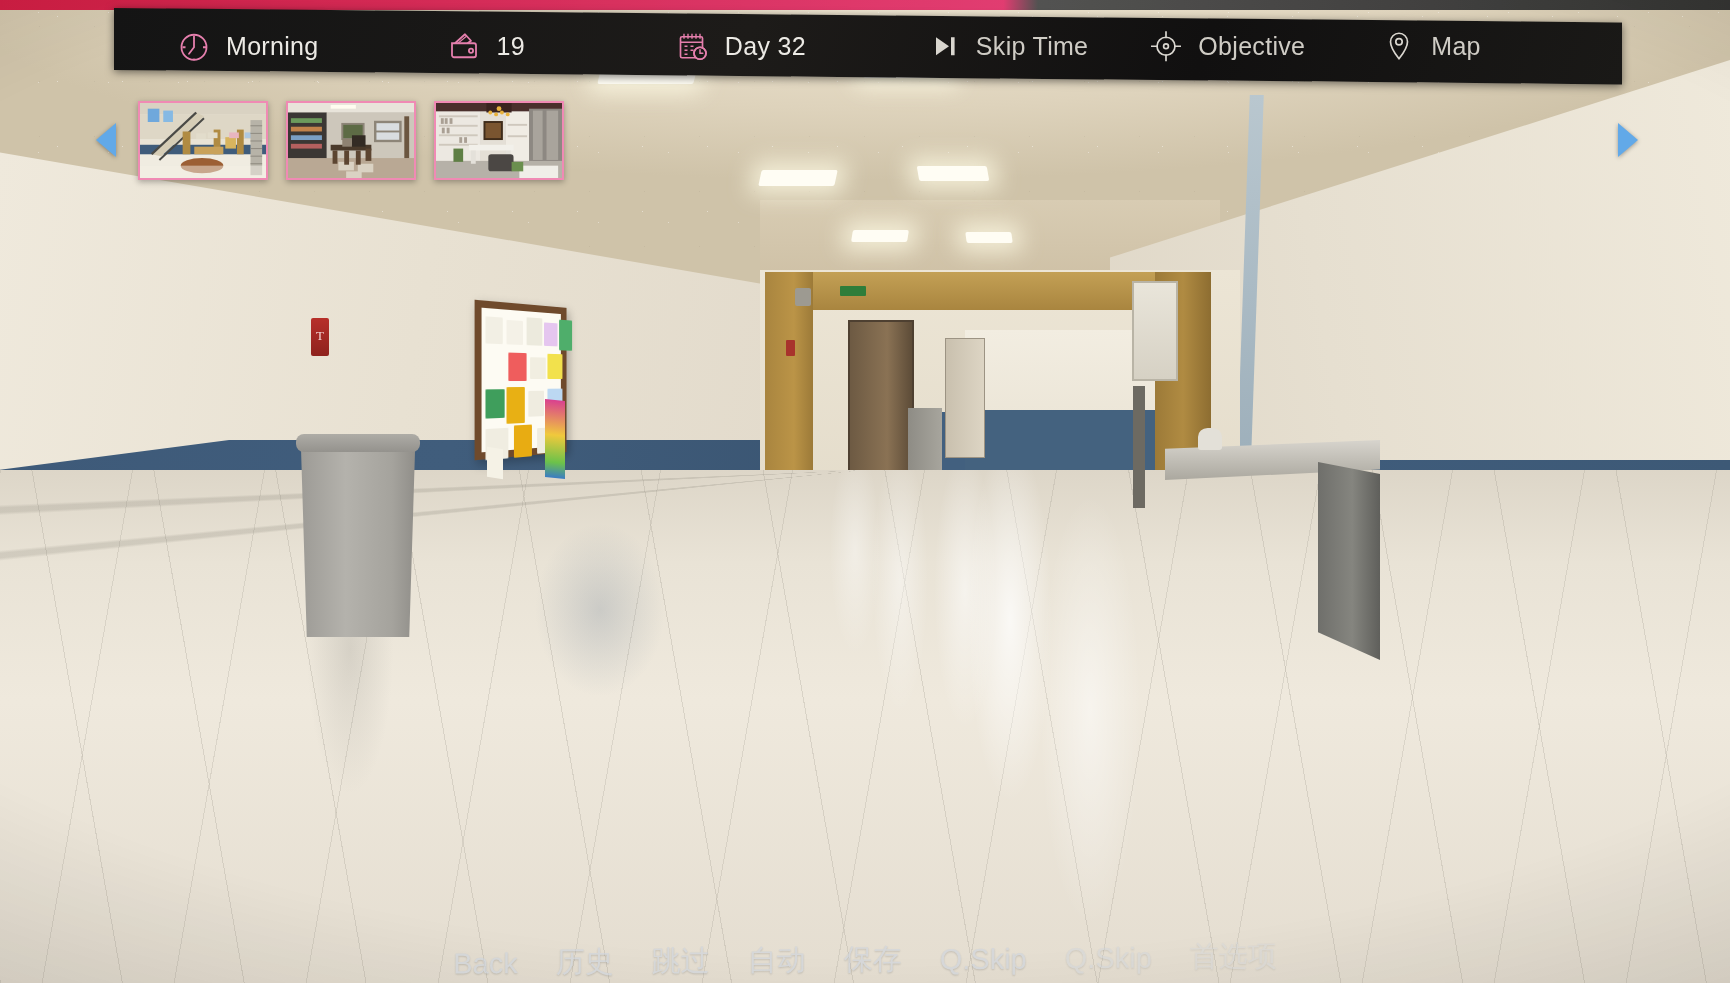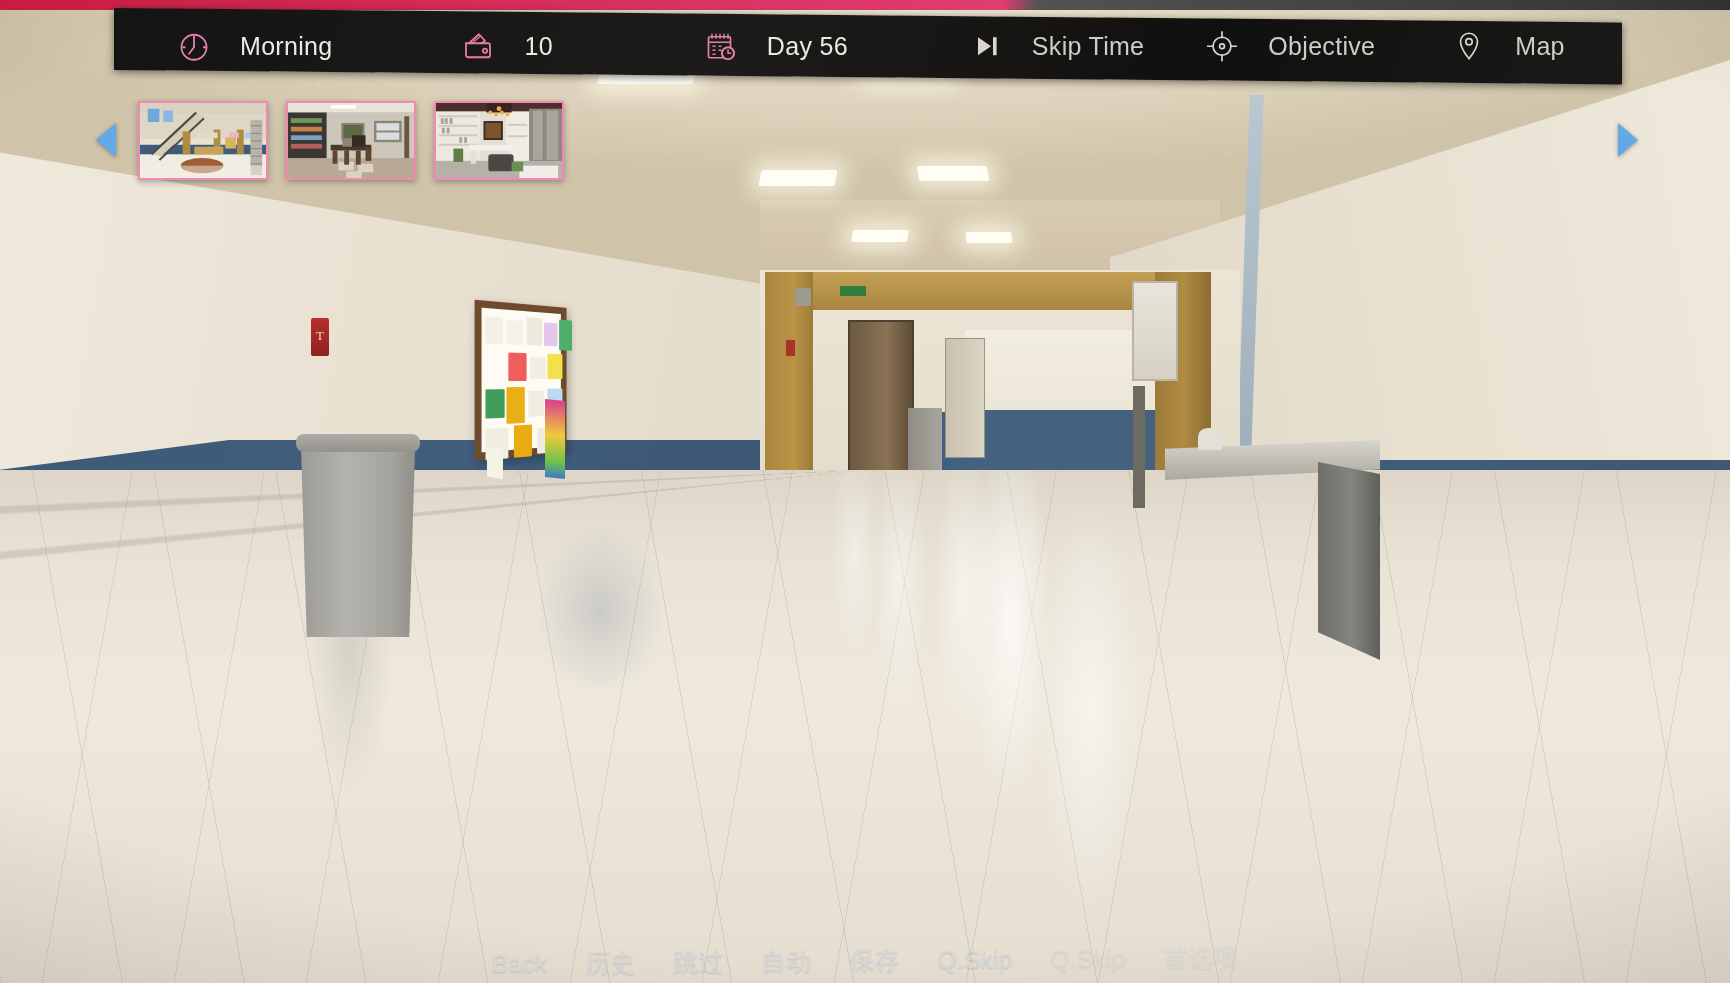--- a/index.html
+++ b/index.html
@@ -252,21 +252,21 @@
   .hud-bar {
     position:absolute; left:114px; top:8px; width:1508px; height:62px;
     background:linear-gradient(108deg,#141414 0%, #1d1b19 42%, #111010 72%, #1a1917 100%);
     transform: skewY(0.55deg);
     transform-origin: left top;
     display:flex; align-items:center;
     box-shadow:0 2px 9px rgba(0,0,0,.5);
   }
   .hud-inner { display:flex; align-items:center; width:100%; transform: skewY(-0.55deg); }
 
-  .hud-item { display:flex; align-items:center; gap:28px; }
+  .hud-item { display:flex; align-items:center; gap:14px; }
   .hud-item.clickable { cursor:pointer; }
   .hud-label {
     color:#eceae5; font-size:25px; letter-spacing:.3px;
     font-family:"Liberation Sans", sans-serif; white-space:nowrap;
   }
   .hud-label.dim { color:#cfccc5; }
   .hud-ico { width:36px; height:36px; display:block; }
   .sep-flex { flex:1; }
 
   
@@ -293,21 +293,21 @@
   }
   .thumb svg { display:block; width:100%; height:100%; }
 
   
   .bottom-menu {
     position:absolute; left:0; bottom:2px; width:1730px; height:42px;
     display:flex; justify-content:center; align-items:center; gap:38px;
     transform:skewY(-0.5deg);
   }
   .bm-item {
-    color:#cdd4dd; font-size:25px; cursor:pointer; opacity:.62;
+    color:#cdd4dd; font-size:29px; cursor:pointer; opacity:.62;
     text-shadow:0 1px 2px rgba(0,0,0,.25);
     font-family:"Liberation Sans", sans-serif; white-space:nowrap;
   }
   .bm-item.faded { opacity:.42; }
   .bm-item:last-child { opacity:.34; }
 </style>
 </head>
 <body>
 
 <div id="stage">
@@ -407,38 +407,38 @@
 
       <div class="hud-item">
         <span class="hud-ico">
           <svg viewBox="0 0 36 36" fill="none" stroke="#e57fad" stroke-width="1.8">
             <path d="M6 15 h22 a2 2 0 0 1 2 2 v10 a2 2 0 0 1 -2 2 H8 a2 2 0 0 1 -2 -2 Z"></path>
             <path d="M9 15 L19 6 L25 12.5 L21.5 15" stroke-linejoin="round"></path>
             <path d="M12 15 L21 7.5" stroke-width="1.2"></path>
             <circle cx="25" cy="22.5" r="2.1"></circle>
           </svg>
         </span>
-        <span class="hud-label">10</span>
+        <span class="hud-label">19</span>
       </div>
 
       <div style="width:150px"></div>
 
       <div class="hud-item">
         <span class="hud-ico">
           <svg viewBox="0 0 36 36" fill="none" stroke="#e57fad" stroke-width="1.7">
             <rect x="5.5" y="8.5" width="22" height="21" rx="1.5"></rect>
             <path d="M5.5 14 h22"></path>
             <path d="M9 5.5 v5 M13 5.5 v5 M17 5.5 v5 M21 5.5 v5 M25 5.5 v5" stroke-width="1.4"></path>
             <path d="M9.5 18 h3 M9.5 22 h3 M9.5 26 h3 M15.5 18 h3 M15.5 22 h3" stroke-width="1.5"></path>
             <circle cx="25" cy="25" r="6" fill="#1a1917"></circle>
             <circle cx="25" cy="25" r="6"></circle>
             <path d="M25 21.5 V25 h2.8" stroke-linecap="round" stroke-width="1.5"></path>
           </svg>
         </span>
-        <span class="hud-label">Day 56</span>
+        <span class="hud-label">Day 32</span>
       </div>
 
       <div style="width:120px"></div>
 
       <div class="hud-item clickable">
         <span class="hud-ico">
           <svg viewBox="0 0 36 36" fill="none">
             <path d="M10 9 L23 18 L10 27 Z" fill="#d9d6cf"></path>
             <rect x="25" y="9" width="3.6" height="18" fill="#d9d6cf"></rect>
           </svg>

